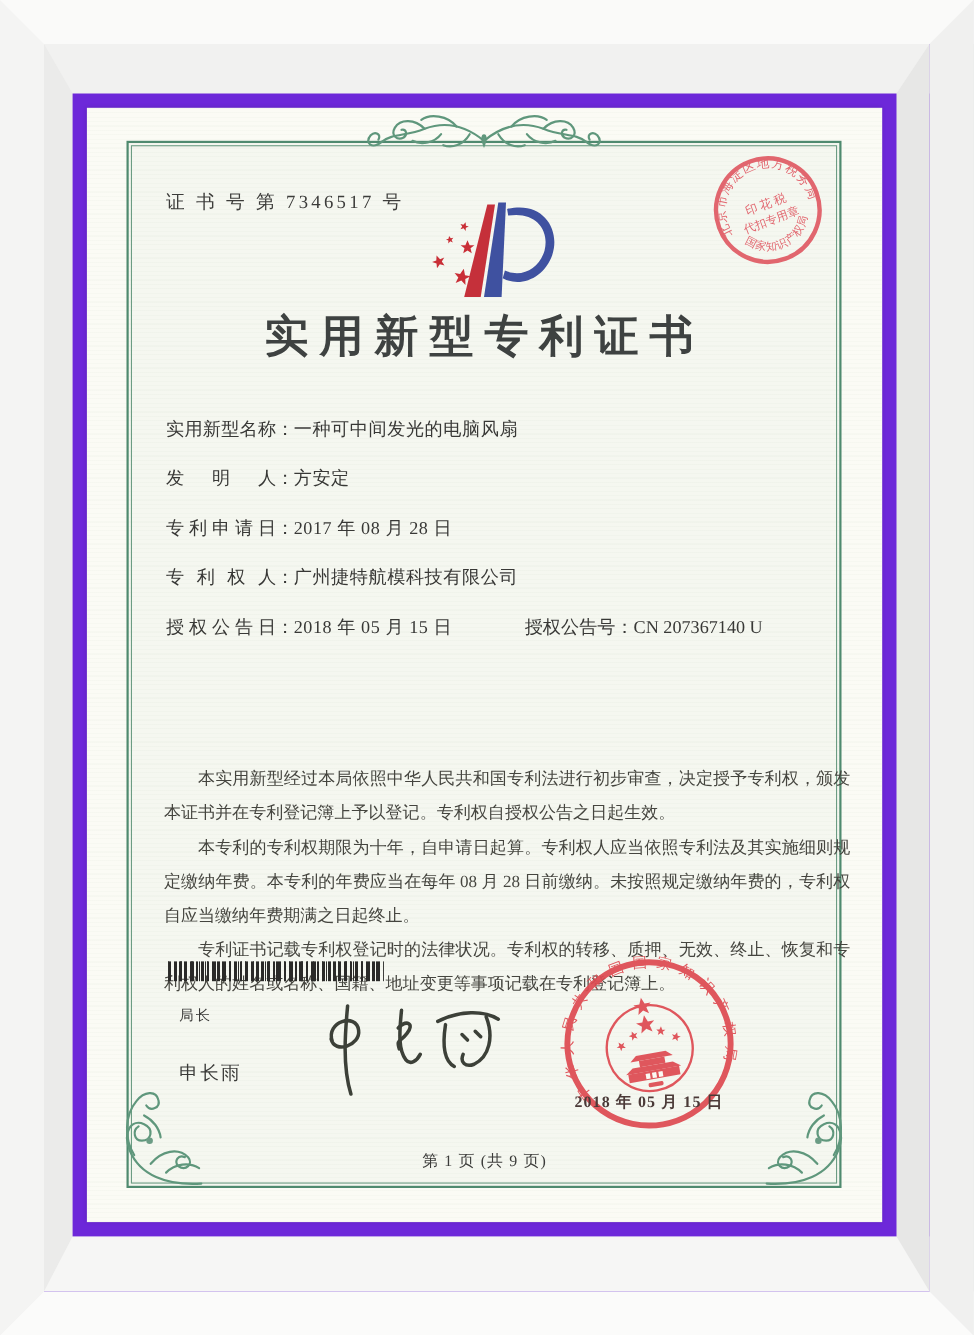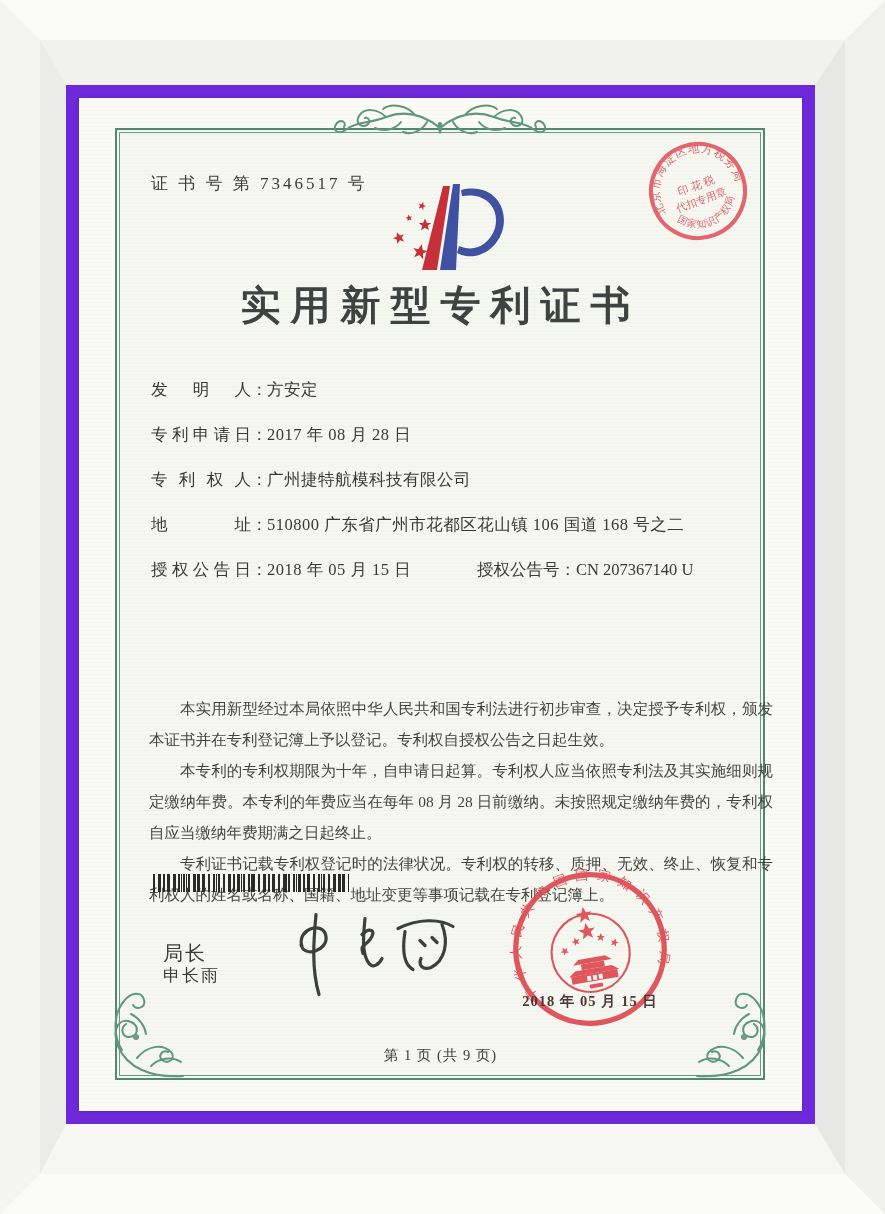--- a/index.html
+++ b/index.html
@@ -33,21 +33,21 @@
   .paras{position:absolute;left:70px;top:595px;width:624px;font-size:15.5px;
     line-height:31px;color:#45453f;text-align:justify;}
   .paras p{margin:0;text-indent:2em;}
   
   .barcode{position:absolute;left:74px;top:776px;width:196px;height:18px;
     background:
      repeating-linear-gradient(90deg,#2a2a28 0 2px,transparent 2px 5px),
      repeating-linear-gradient(90deg,#2a2a28 0 1px,transparent 1px 7px),
      repeating-linear-gradient(90deg,#2a2a28 0 1px,transparent 1px 11px);}
   
-  .officer-title{position:absolute;left:84px;top:842px;font-size:20px;letter-spacing:2px;color:#3a3a38;font-family:Liberation Mono, monospace;}
+  .officer-title{position:absolute;left:84px;top:816px;font-size:13px;letter-spacing:2px;color:#3a3a38;font-family:Liberation Mono, monospace;}
   .officer-name{position:absolute;left:84px;top:866px;font-size:17px;letter-spacing:2px;color:#3a3a38;}
   .signature{position:absolute;left:195px;top:806px;width:190px;height:100px;}
   
   .tax-stamp{position:absolute;left:564px;top:38px;width:110px;height:110px;opacity:.92;}
   .office-seal{position:absolute;left:428px;top:768px;width:166px;height:166px;opacity:.93;}
   .seal-date{position:absolute;left:441px;top:894px;width:140px;text-align:center;
     font-size:14.5px;letter-spacing:1px;color:#4b3a38;font-weight:700;}
   .footer{position:absolute;left:0;right:0;top:948px;text-align:center;font-size:14.5px;
     letter-spacing:1px;color:#3c3c3a;}
   
@@ -142,30 +142,30 @@
         </text>
         <text x="0" y="-2" text-anchor="middle" font-size="11">印 花 税</text>
         <text x="0" y="13" text-anchor="middle" font-size="10.5">代扣专用章</text>
       </g>
     </svg>
 
     <div class="title">实用新型专利证书</div>
 
     <div class="fields">
       <div class="frow">
+        <span class="flabel">实用新型名称</span><span class="fcolon">：</span><span class="fvalue">一种可中间发光的电脑风扇</span>
+      </div>
+      <div class="frow">
         <span class="flabel">发明人</span><span class="fcolon">：</span><span class="fvalue">方安定</span>
       </div>
       <div class="frow">
         <span class="flabel">专利申请日</span><span class="fcolon">：</span><span class="fvalue">2017 年 08 月 28 日</span>
       </div>
       <div class="frow">
         <span class="flabel">专利权人</span><span class="fcolon">：</span><span class="fvalue">广州捷特航模科技有限公司</span>
-      </div>
-      <div class="frow">
-        <span class="flabel">地址</span><span class="fcolon">：</span><span class="fvalue">510800 广东省广州市花都区花山镇 106 国道 168 号之二</span>
       </div>
       <div class="frow">
         <span class="flabel">授权公告日</span><span class="fcolon">：</span><span class="fvalue">2018 年 05 月 15 日</span>
         <span class="grant-right"><span>授权公告号</span><span>：</span><span>CN 207367140 U</span></span>
       </div>
     </div>
 
     <div class="paras">
       <p>本实用新型经过本局依照中华人民共和国专利法进行初步审查，决定授予专利权，颁发本证书并在专利登记簿上予以登记。专利权自授权公告之日起生效。</p>
       <p>本专利的专利权期限为十年，自申请日起算。专利权人应当依照专利法及其实施细则规定缴纳年费。本专利的年费应当在每年 08 月 28 日前缴纳。未按照规定缴纳年费的，专利权自应当缴纳年费期满之日起终止。</p>

